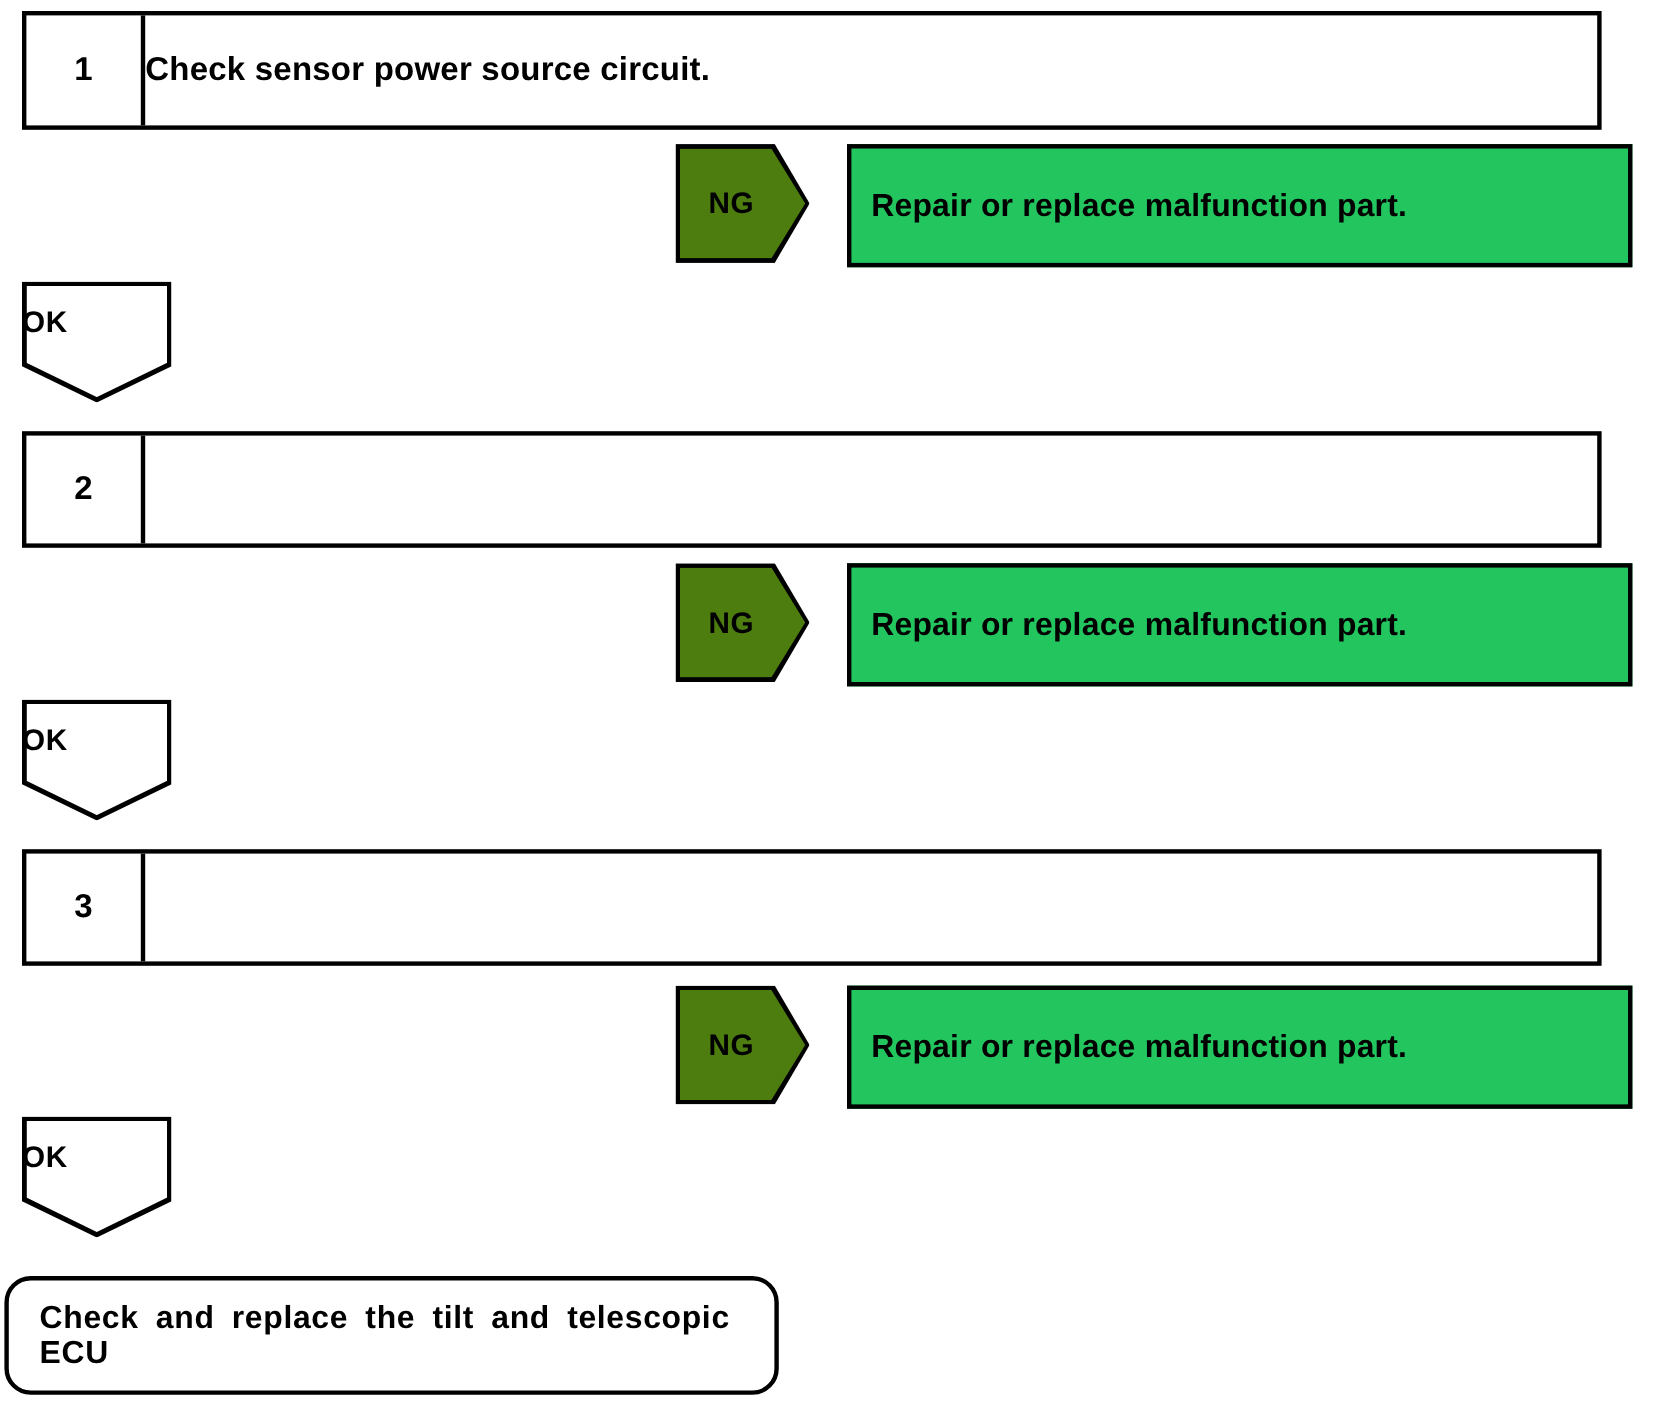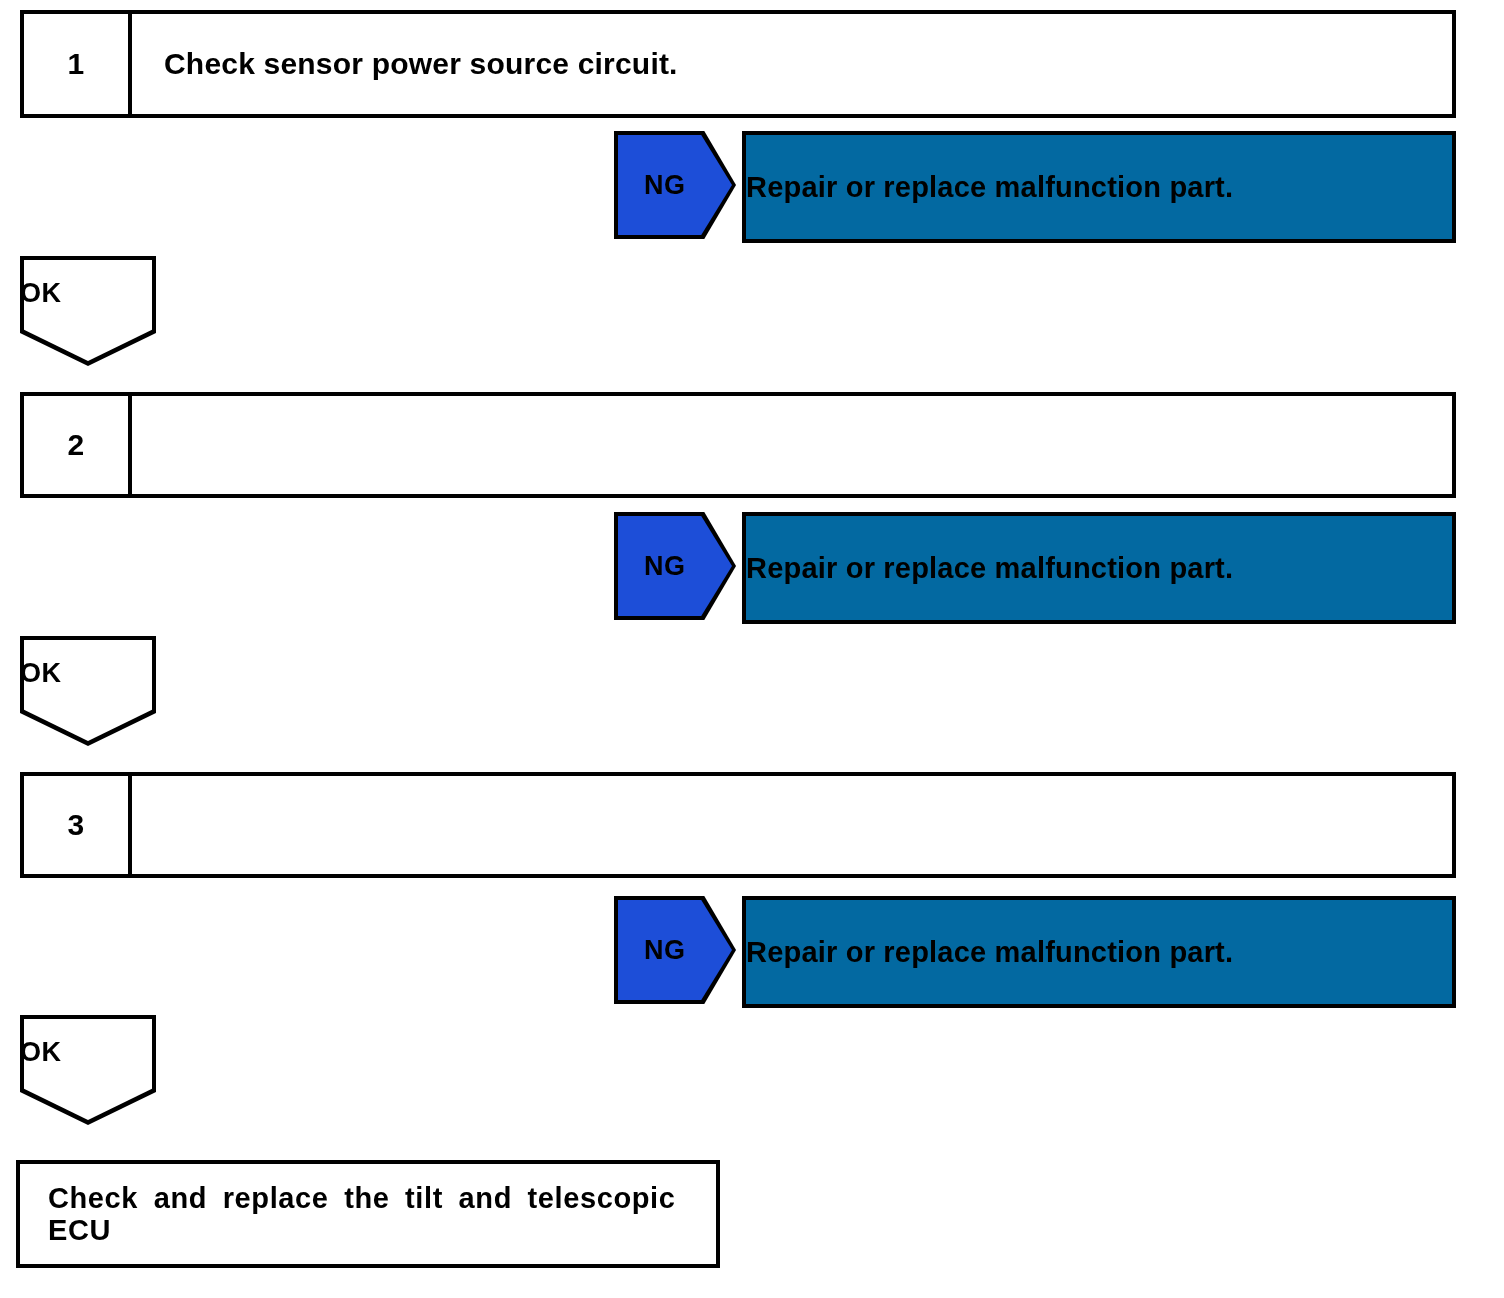--- a/index.html
+++ b/index.html
@@ -42,67 +42,68 @@
     align-items: center;
     justify-content: center;
     font-size: 30px;
     font-weight: bold;
     letter-spacing: 0.5px;
   }
   .step-text {
     flex: 1 1 auto;
     display: flex;
     align-items: center;
-    padding-left: 32px;
+    padding-left: 0;
     font-size: 30px;
     font-weight: bold;
     letter-spacing: 0.2px;
   }
 
   
   .ng-shape {
     position: absolute;
     box-sizing: border-box;
     width: 122px;
     height: 108px;
     background: #000;
     clip-path: polygon(0% 0%, 74% 0%, 100% 50%, 74% 100%, 0% 100%);
   }
   .ng-shape .ng-inner {
     position: absolute;
     left: 4px;
     top: 4px;
     right: 4px;
     bottom: 4px;
-    background: #1d4ed8;
+    background: #4d7c0f;
     clip-path: polygon(0% 0%, 73% 0%, 100% 50%, 73% 100%, 0% 100%);
     display: flex;
     align-items: center;
     justify-content: flex-start;
     padding-left: 26px;
     box-sizing: border-box;
   }
   .ng-label {
     font-size: 27px;
     font-weight: bold;
     letter-spacing: 0.5px;
   }
 
   
   .repair-box {
     position: absolute;
     box-sizing: border-box;
     border: 4px solid #000;
-    background: #0369a1;
-    display: flex;
-    align-items: center;
-    padding-left: 0;
+    background: #22c55e;
+    display: flex;
+    align-items: center;
+    padding-left: 18px;
     font-size: 29px;
     font-weight: bold;
     letter-spacing: 0.2px;
+    margin-left: 28px;
   }
 
   
   .ok-shape {
     position: absolute;
     box-sizing: border-box;
     width: 136px;
     height: 110px;
     background: #000;
     clip-path: polygon(0% 0%, 100% 0%, 100% 70%, 50% 100%, 0% 70%);
@@ -194,18 +195,18 @@
       <span class="ng-label">NG</span>
     </div>
   </div>
   <div class="repair-box" style="left:742px; top:896px; width:714px; height:112px;">Repair or replace malfunction part.</div>
 
   <div class="ok-shape" style="left:20px; top:1015px;">
     <div class="ok-inner"></div>
     <div class="ok-label">OK</div>
   </div>
 
-  <div class="final-box" style="left:16px; top:1160px; width:704px; height:108px;">
+  <div class="final-box" style="left:4px; top:1160px; width:704px; height:108px;border-radius:24px;">
     <div class="final-text">Check and replace the tilt and telescopic
 ECU</div>
   </div>
 
 </div>
 
 </body></html>

